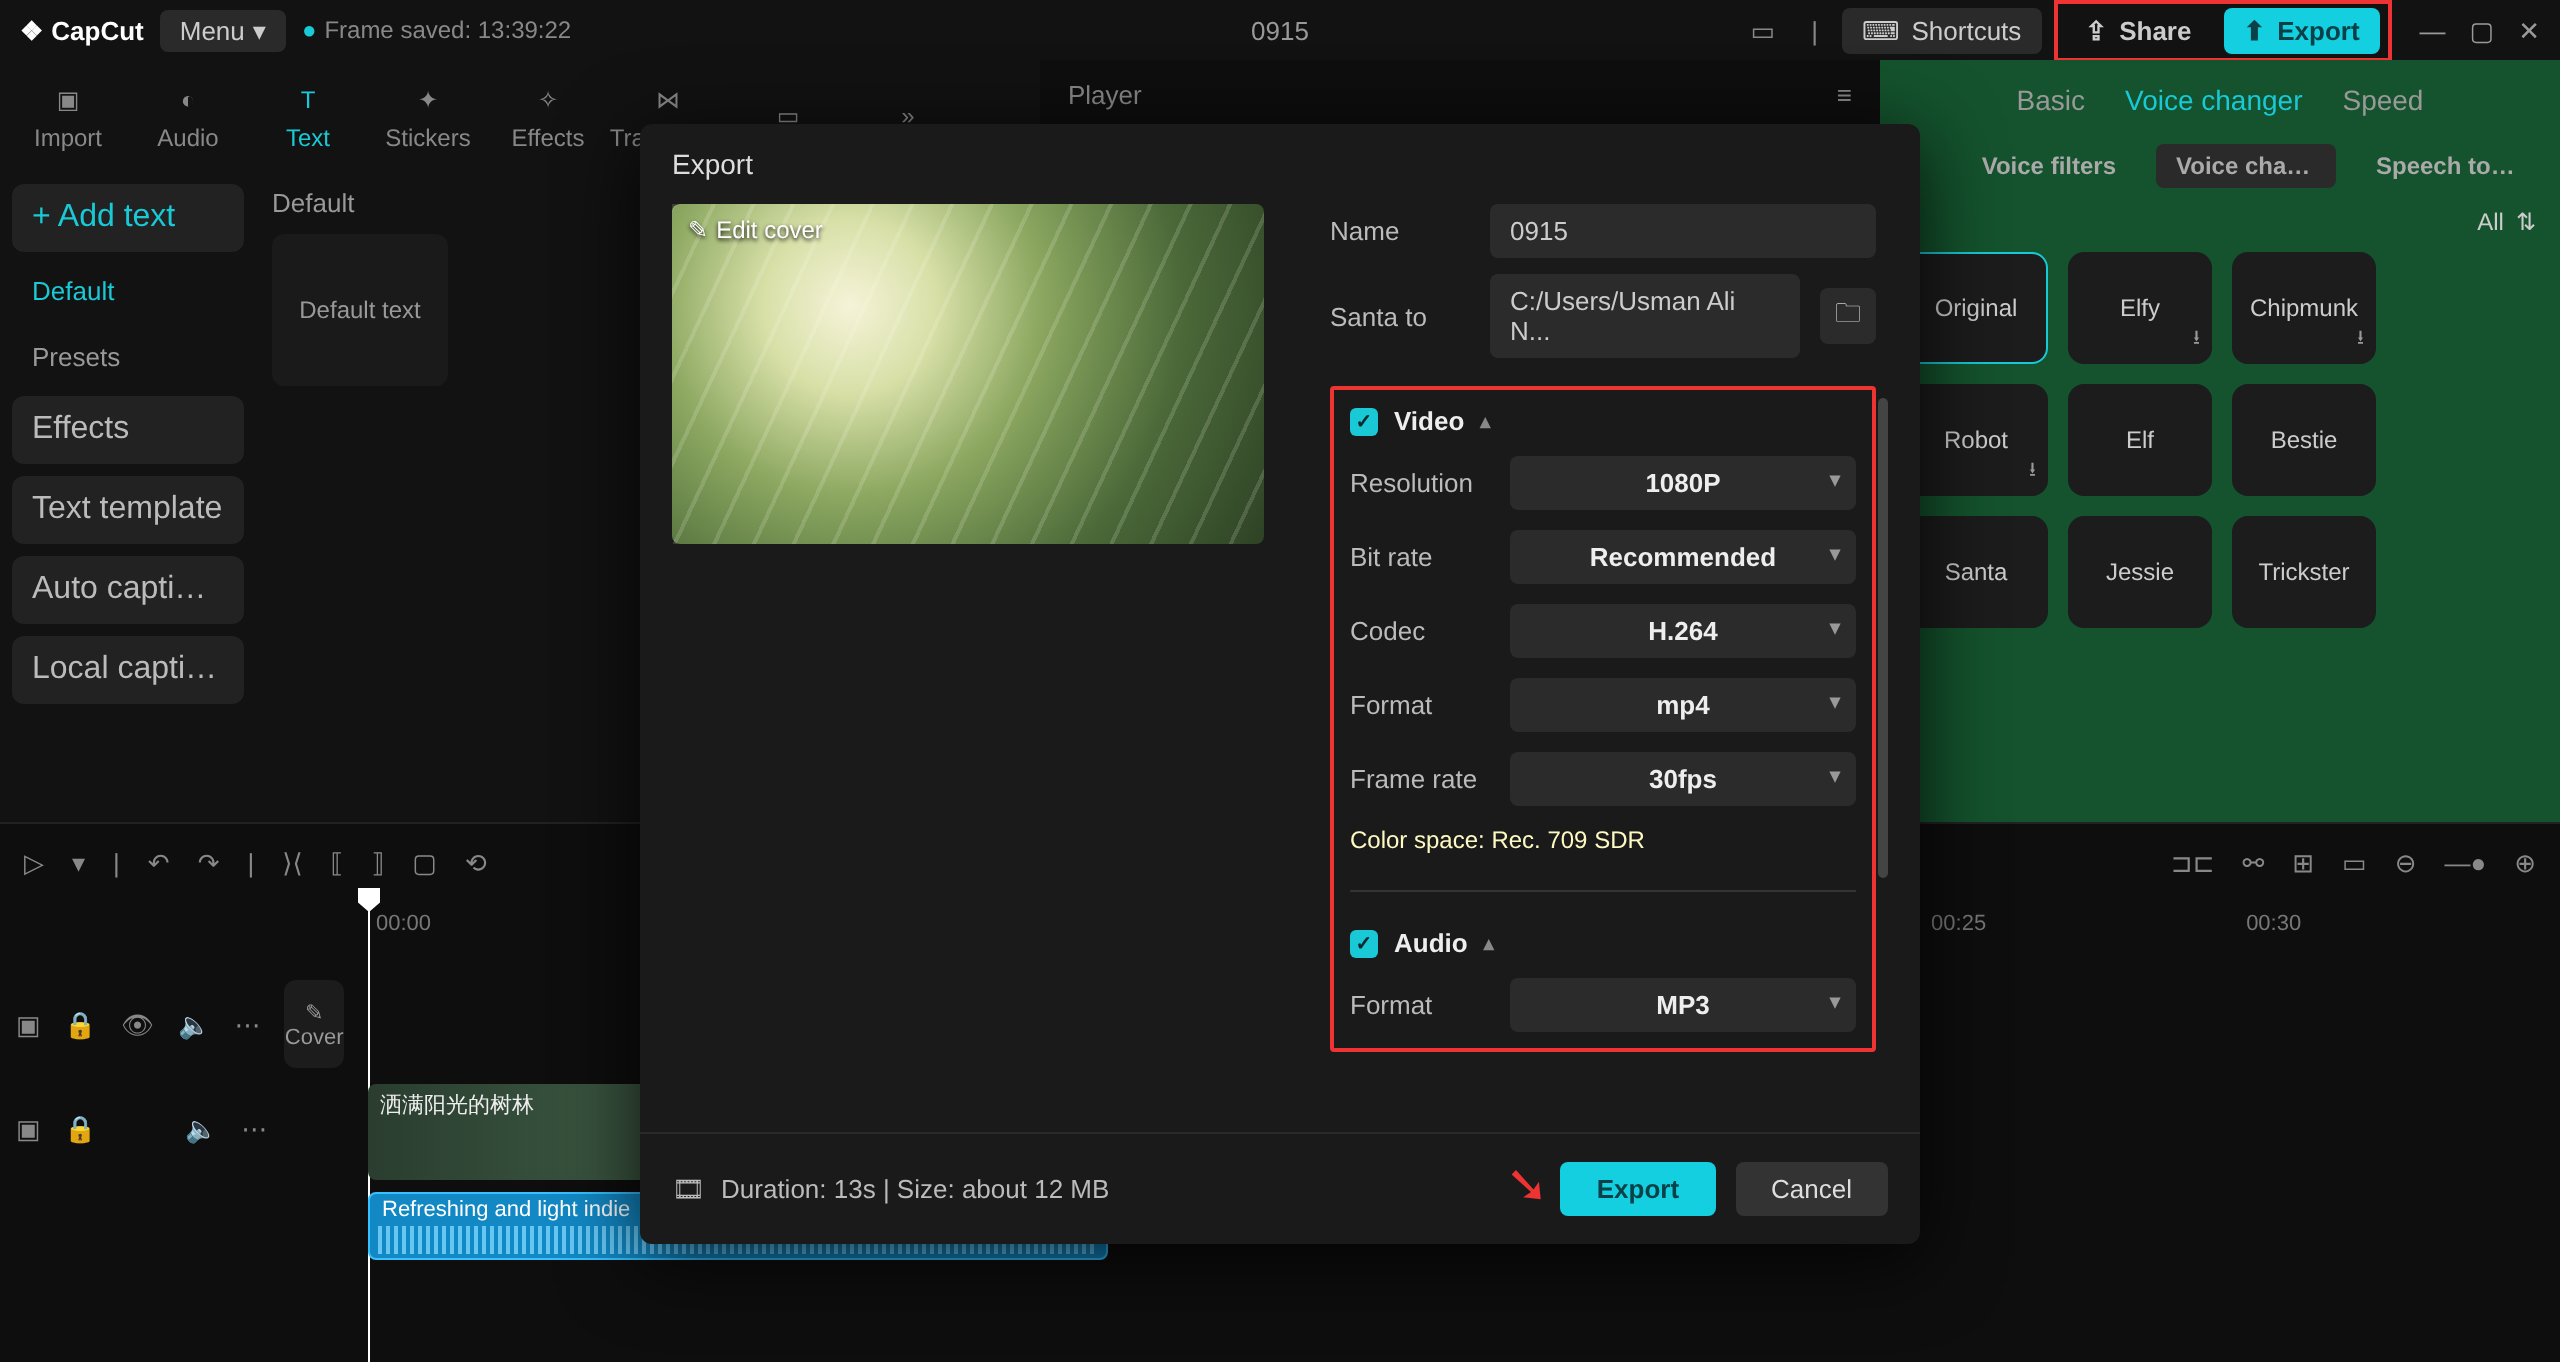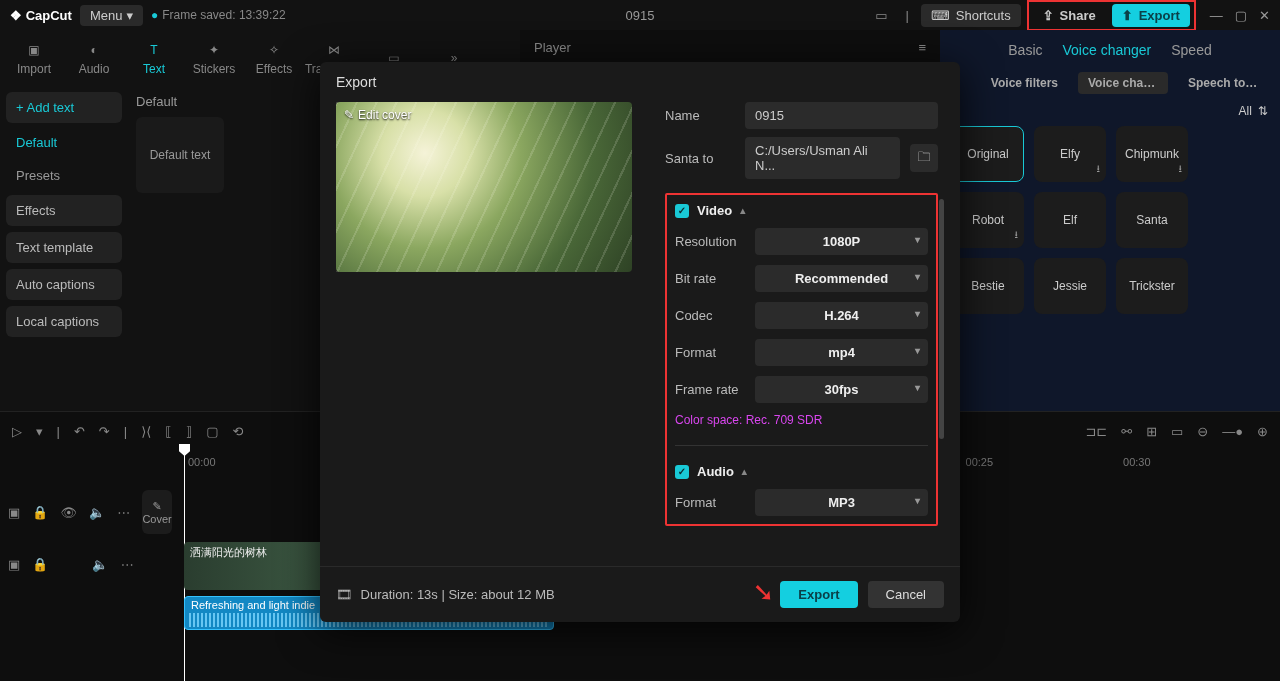--- a/index.html
+++ b/index.html
@@ -19,30 +19,30 @@
 .export-btn-top { background: #14cfe0; color: #0a4048; }
 .win-ctrls { display: flex; gap: 12px; margin-left: 8px; color: #999; }
 .main { display: flex; height: calc(681px - 30px); }
 .left-col { width: 520px; display: flex; flex-direction: column; background: #121212; }
 .tab-row { display: flex; gap: 0; padding: 6px 4px; align-items: center; }
 .tab { width: 60px; display: flex; flex-direction: column; align-items: center; gap: 2px; color: #888; font-size: 12px; padding: 4px 0; }
 .tab.active { color: #19c9d6; }
 .tab-ico { width: 20px; height: 20px; display: flex; align-items: center; justify-content: center; }
 .left-body { display: flex; flex: 1; }
 .sidebar { width: 128px; padding: 6px; display: flex; flex-direction: column; gap: 6px; }
-.side-item { padding: 8px 10px; border-radius: 6px; background: #222; color: #bbb; font-size: 13px; white-space: nowrap; overflow: hidden; text-overflow: ellipsis; }
+.side-item { padding: 8px 10px; border-radius: 6px; background: #222; color: #bbb; font-size: 16px; white-space: nowrap; overflow: hidden; text-overflow: ellipsis; }
 .side-item.primary { color: #19c9d6; }
 .side-sub { padding: 6px 10px; color: #19c9d6; font-size: 13px; }
 .side-sub.dim { color: #999; }
 .content-area { flex: 1; padding: 8px; }
 .def-label { color: #999; margin-bottom: 8px; }
 .thumb { width: 88px; height: 76px; background: #1a1a1a; border-radius: 6px; display: flex; align-items: center; justify-content: center; color: #999; font-size: 12px; }
 .center-col { flex: 1; display: flex; flex-direction: column; background: #0e0e0e; }
 .player-bar { height: 34px; display: flex; align-items: center; padding: 0 14px; color: #888; justify-content: space-between; }
-.right-col { width: 340px; background: #0f172a; padding: 8px 12px; }
+.right-col { width: 340px; background: #14532d; padding: 8px 12px; }
 .right-tabs { display: flex; gap: 20px; margin-bottom: 10px; justify-content: center; }
 .rtab { color: #999; font-size: 14px; padding: 4px 0; }
 .rtab.active { color: #19c9d6; }
 .sub-tabs { display: flex; gap: 10px; margin-bottom: 10px; justify-content: flex-end; font-weight: bold; }
 .subtab { background: #2a2a2a; padding: 4px 10px; border-radius: 4px; color: #aaa; font-size: 12px; white-space: nowrap; overflow: hidden; text-overflow: ellipsis; max-width: 90px; }
 .subtab.plain { background: transparent; }
 .filter-row { display: flex; justify-content: flex-end; gap: 6px; color: #ccc; font-size: 12px; margin-bottom: 8px; }
 .voice-grid { display: flex; flex-wrap: wrap; gap: 10px; }
 .vcard { width: 72px; height: 56px; background: #1c1c1c; border-radius: 8px; display: flex; flex-direction: column; align-items: center; justify-content: center; color: #ccc; font-size: 12px; position: relative; gap: 2px; }
 .vcard.active { border: 1px solid #19c9d6; }
@@ -75,21 +75,21 @@
 .flabel { width: 70px; color: #bbb; font-size: 13px; white-space: nowrap; overflow: hidden; text-overflow: ellipsis; }
 .finput { flex: 1; background: #2b2b2b; border-radius: 4px; padding: 6px 10px; color: #ccc; font-size: 13px; display: flex; align-items: center; }
 .finput.path { justify-content: space-between; }
 .folder-btn { width: 28px; height: 28px; background: #2b2b2b; border-radius: 4px; display: flex; align-items: center; justify-content: center; color: #ccc; }
 .red-box { border: 2px solid #e33; padding: 8px; margin-top: 6px; border-radius: 2px; display: flex; flex-direction: column; gap: 10px; position: relative; }
 .section-head { display: flex; align-items: center; gap: 8px; color: #eee; font-weight: 600; }
 .chk { width: 14px; height: 14px; background: #19c9d6; border-radius: 3px; display: flex; align-items: center; justify-content: center; color: #0a2a2e; font-size: 10px; }
 .caret { color: #888; font-size: 10px; }
 .select { flex: 1; background: #2b2b2b; border-radius: 4px; padding: 6px 24px; color: #eee; font-size: 13px; font-weight: 600; text-align: center; position: relative; }
 .select::after { content: '▾'; position: absolute; right: 8px; color: #999; font-size: 10px; }
-.cspace { color: #d946ef; font-size: 12px; }
+.cspace { color: #fef9c3; font-size: 12px; }
 .hr { height: 1px; background: #333; margin: 8px 0; }
 .scrollbar { position: absolute; right: -8px; top: 4px; width: 5px; height: 240px; background: #444; border-radius: 3px; }
 .modal-footer { padding: 12px 16px; display: flex; align-items: center; border-top: 1px solid #2a2a2a; }
 .dur { display: flex; align-items: center; gap: 8px; color: #bbb; font-size: 13px; }
 .footer-sp { flex: 1; }
 .arrow { color: #e33; font-size: 26px; margin-right: 6px; transform: translateY(-2px); }
 .btn-primary { background: #14cfe0; color: #0a4048; padding: 6px 18px; border-radius: 4px; font-weight: 600; }
 .btn-cancel { background: #333; color: #ddd; padding: 6px 18px; border-radius: 4px; margin-left: 10px; }
 </style>
 </head>
@@ -222,24 +222,24 @@
           <span class="dl">⭳</span>
         </div>
       <div class="vcard">
           <span>Robot</span>
           <span class="dl">⭳</span>
         </div>
       <div class="vcard">
           <span>Elf</span>
         </div>
       <div class="vcard">
+          <span>Bestie</span>
+        </div>
+      <div class="vcard">
           <span>Santa</span>
-        </div>
-      <div class="vcard">
-          <span>Bestie</span>
         </div>
       <div class="vcard">
           <span>Jessie</span>
         </div>
       <div class="vcard">
           <span>Trickster</span>
         </div>
     </div>
   </div>
 </div>

